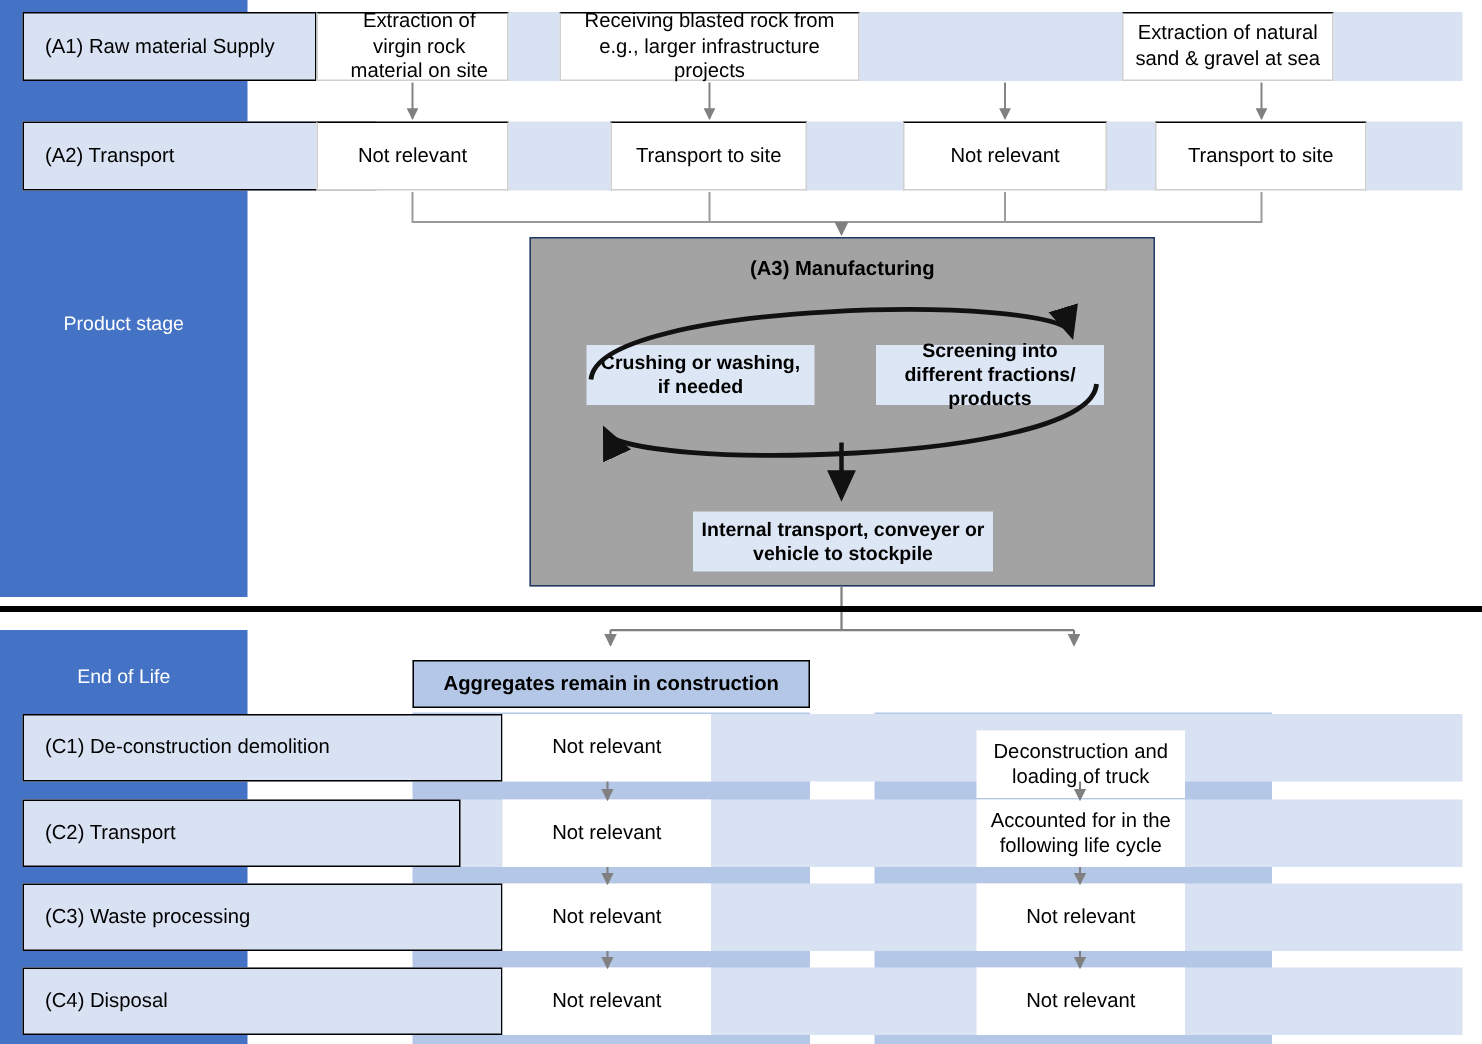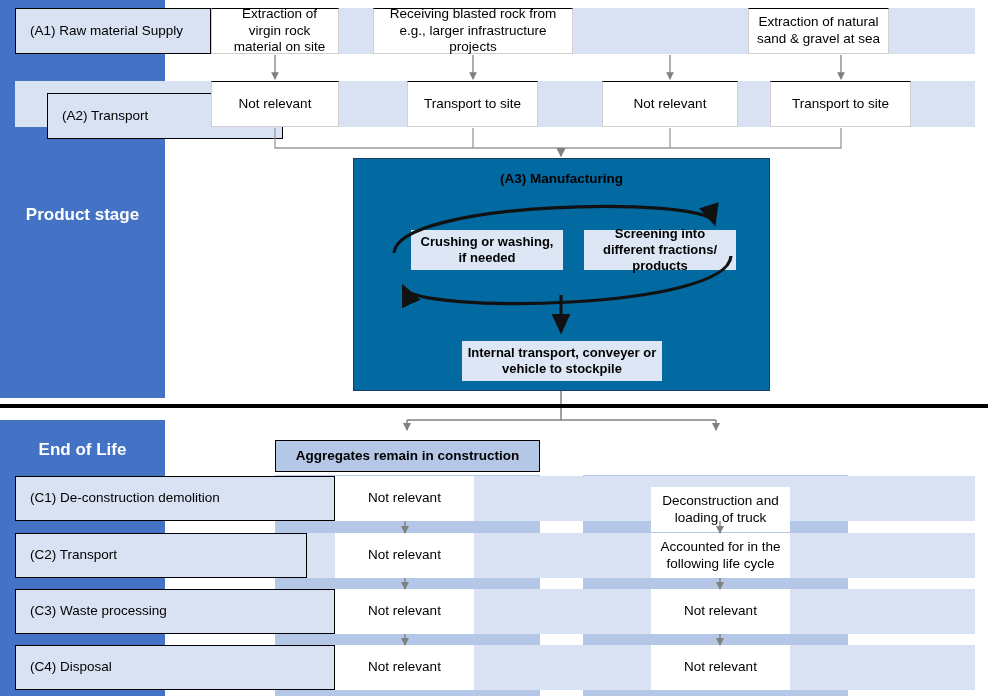--- a/index.html
+++ b/index.html
@@ -9,42 +9,42 @@
   
   .abs{position:absolute;box-sizing:border-box;}
 
   
   .fill-dark{background:#4472C4;}
   .fill-mid {background:#B4C7E7;}
   .fill-lite{background:#D9E2F3;}
 
   
   .stage-label{
-    color:#FFFFFF;font-weight:bold;font-size:17px;
+    color:#FFFFFF;font-weight:normal;font-size:13px;
     display:flex;align-items:center;justify-content:center;text-align:center;
   }
 
   
   .row-label{
     background:#D9E2F3;border:1px solid #000000;
     display:flex;align-items:center;
     padding-left:14px;font-size:13.5px;color:#000;line-height:1.25;
   }
 
   
   .cell{
     background:#FFFFFF;border:1px solid #D0D0D0;
     display:flex;align-items:center;justify-content:center;text-align:center;
     font-size:13.5px;color:#000;line-height:1.25;padding:0 4px;
   }
   .cell.top-dark{border-top:1.5px solid #000;}
   .cell.no-b{border:none;}
 
   
-  .a3-box{background:#0369a1;border:1px solid #1F3864;}
+  .a3-box{background:#a3a3a3;border:1px solid #1F3864;}
   .a3-title{
     position:absolute;left:0;right:0;top:12px;text-align:center;
     font-weight:bold;font-size:13.5px;color:#000;
   }
   .a3-sub{
     background:#DCE6F4;border:none;
     display:flex;align-items:center;justify-content:center;text-align:center;
     font-weight:bold;font-size:13px;color:#000;line-height:1.25;padding:0 4px;
   }
 
@@ -77,32 +77,32 @@
   <div class="abs fill-lite" style="left:15px;top:8px;width:960px;height:46px;"></div>
 
   <div class="abs row-label" style="left:15px;top:8px;width:196px;height:46px;">(A1) Raw material Supply</div>
 
   <div class="abs cell top-dark" style="left:211px;top:8px;width:128px;height:46px;padding-left:13px;">Extraction of virgin rock material on site</div>
   <div class="abs cell top-dark" style="left:373px;top:8px;width:200px;height:46px;">Receiving blasted rock from e.g., larger infrastructure projects</div>
   <div class="abs cell top-dark" style="left:748px;top:8px;width:141px;height:46px;">Extraction of natural sand &amp; gravel at sea</div>
 
   <div class="abs fill-lite" style="left:15px;top:81px;width:960px;height:46px;"></div>
 
-  <div class="abs row-label" style="left:15px;top:93px;width:236px;height:46px;margin-left:32px;">(A2) Transport</div>
+  <div class="abs row-label" style="left:15px;top:81px;width:236px;height:46px;">(A2) Transport</div>
 
   <div class="abs cell top-dark" style="left:211px;top:81px;width:128px;height:46px;">Not relevant</div>
   <div class="abs cell top-dark" style="left:407px;top:81px;width:131px;height:46px;">Transport to site</div>
   <div class="abs cell top-dark" style="left:602px;top:81px;width:136px;height:46px;">Not relevant</div>
   <div class="abs cell top-dark" style="left:770px;top:81px;width:141px;height:46px;">Transport to site</div>
 
   <div class="abs a3-box" style="left:353px;top:158px;width:417px;height:233px;">
     <div class="a3-title">(A3) Manufacturing</div>
   </div>
 
-  <div class="abs a3-sub" style="left:391px;top:230px;width:152px;height:40px;margin-left:20px;">Crushing or washing, if needed</div>
+  <div class="abs a3-sub" style="left:391px;top:230px;width:152px;height:40px;">Crushing or washing, if needed</div>
   <div class="abs a3-sub" style="left:584px;top:230px;width:152px;height:40px;">Screening into different fractions/ products</div>
   <div class="abs a3-sub" style="left:462px;top:341px;width:200px;height:40px;">Internal transport, conveyer or vehicle to stockpile</div>
 
   <div class="abs eol-head" style="left:275px;top:440px;width:265px;height:32px;">Aggregates remain in construction</div>
 
   <div class="abs fill-mid" style="left:275px;top:475px;width:265px;height:221px;"></div>
   <div class="abs fill-mid" style="left:583px;top:475px;width:265px;height:221px;"></div>
 
   <div class="abs fill-lite" style="left:15px;top:476px;width:960px;height:45px;"></div>
   <div class="abs row-label" style="left:15px;top:476px;width:320px;height:45px;">(C1) De-construction demolition</div>

